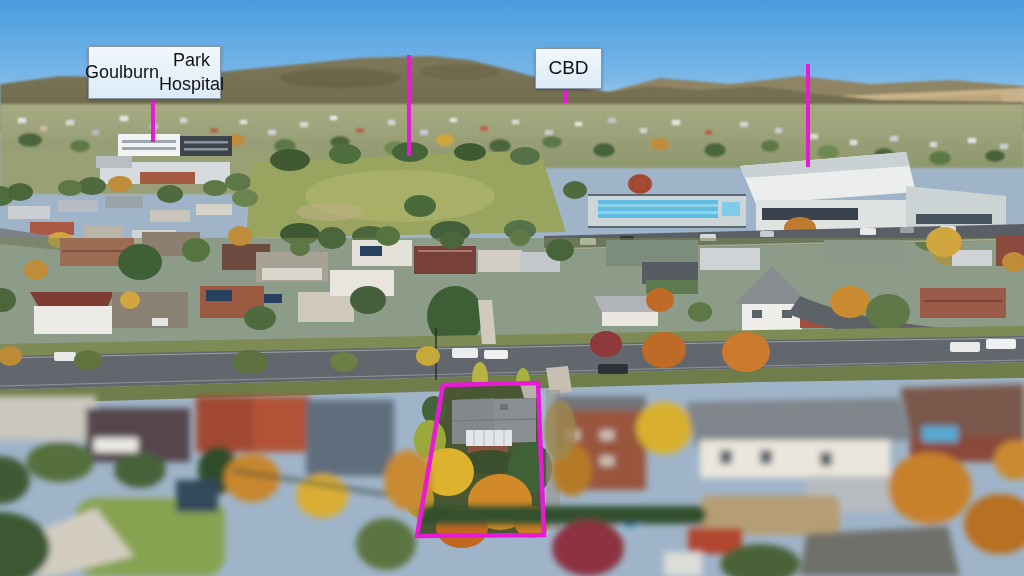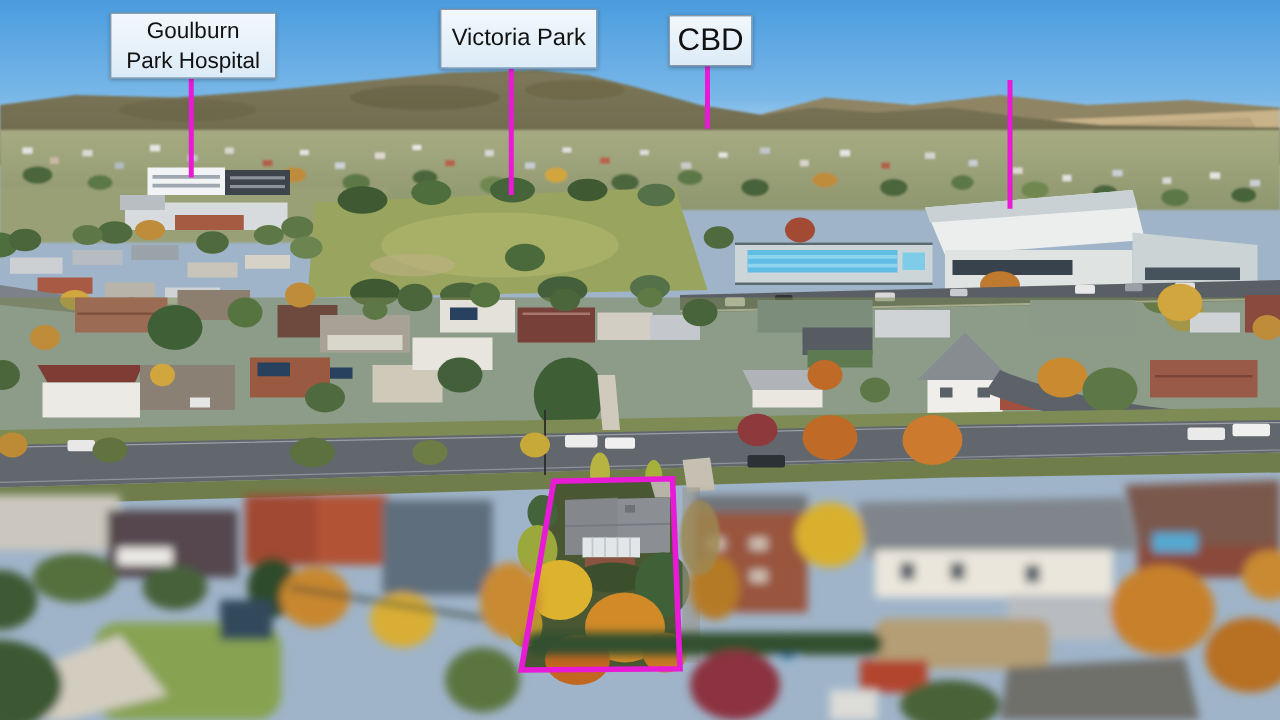--- a/index.html
+++ b/index.html
@@ -1,27 +1,27 @@
 <!DOCTYPE html>
 <html><head>
 <meta charset="utf-8">
 <style>
   html,body{margin:0;padding:0;background:#222;}
   .stage{position:relative;width:1024px;height:576px;overflow:hidden;
          font-family:"Liberation Sans",sans-serif;background:#9fb4c9;}
   .stage svg{position:absolute;left:0;top:0;display:block;}
-  .map-label{position:absolute;display:flex;flex-direction:column;align-items:center;justify-content:center;
+  .map-label{position:absolute;display:flex;flex-direction:row;align-items:center;justify-content:center;
     background:linear-gradient(180deg,#f2f8fd 0%,#dcebf7 100%);
     border:1px solid #8a98a6;color:#121212;text-align:center;
     font-size:18px;line-height:1.3;box-sizing:border-box;padding:14px 4px;
-    box-shadow:0 1px 3px rgba(0,0,0,.28);}
+    box-shadow:0 1px 3px rgba(0,0,0,.28);margin-top:36px;}
   .map-label span:empty{display:none;}
   .lbl-hospital{left:88px;top:10px;width:133px;height:53px;}
   .lbl-park{left:352px;top:7px;width:126px;height:48px;font-size:19px;}
-  .lbl-cbd{left:535px;top:12px;width:67px;height:41px;font-size:25px;}
+  .lbl-cbd{left:535px;top:12px;width:67px;height:41px;font-size:19px;}
   .lbl-aquatic{left:752px;top:14px;width:126px;height:50px;}
 </style>
 </head>
 <body>
 
 <div class="stage">
 
 <svg width="1024" height="576" viewBox="0 0 1024 576">
   <defs>
     <linearGradient id="skyG" x1="0" y1="0" x2="0" y2="1">
@@ -381,22 +381,18 @@
   <line x1="409" y1="55" x2="409" y2="156" stroke="#e81ad6" stroke-width="4"></line>
   <line x1="566" y1="53" x2="566" y2="103" stroke="#e81ad6" stroke-width="4"></line>
   <line x1="808" y1="64" x2="808" y2="167" stroke="#e81ad6" stroke-width="4"></line>
   <polygon points="443,385 538,383 544,535 417,536" fill="none" stroke="#e81ad6" stroke-width="4.5"></polygon>
 </svg>
 
 <div class="map-label lbl-hospital">
   <span>Goulburn</span>
   <span>Park Hospital</span>
 </div>
-<div class="map-label lbl-park">
-  <span>Victoria Park</span>
-
-</div>
 <div class="map-label lbl-cbd">
   <span>CBD</span>
 
 </div>
 
 </div>
 
 </body></html>

